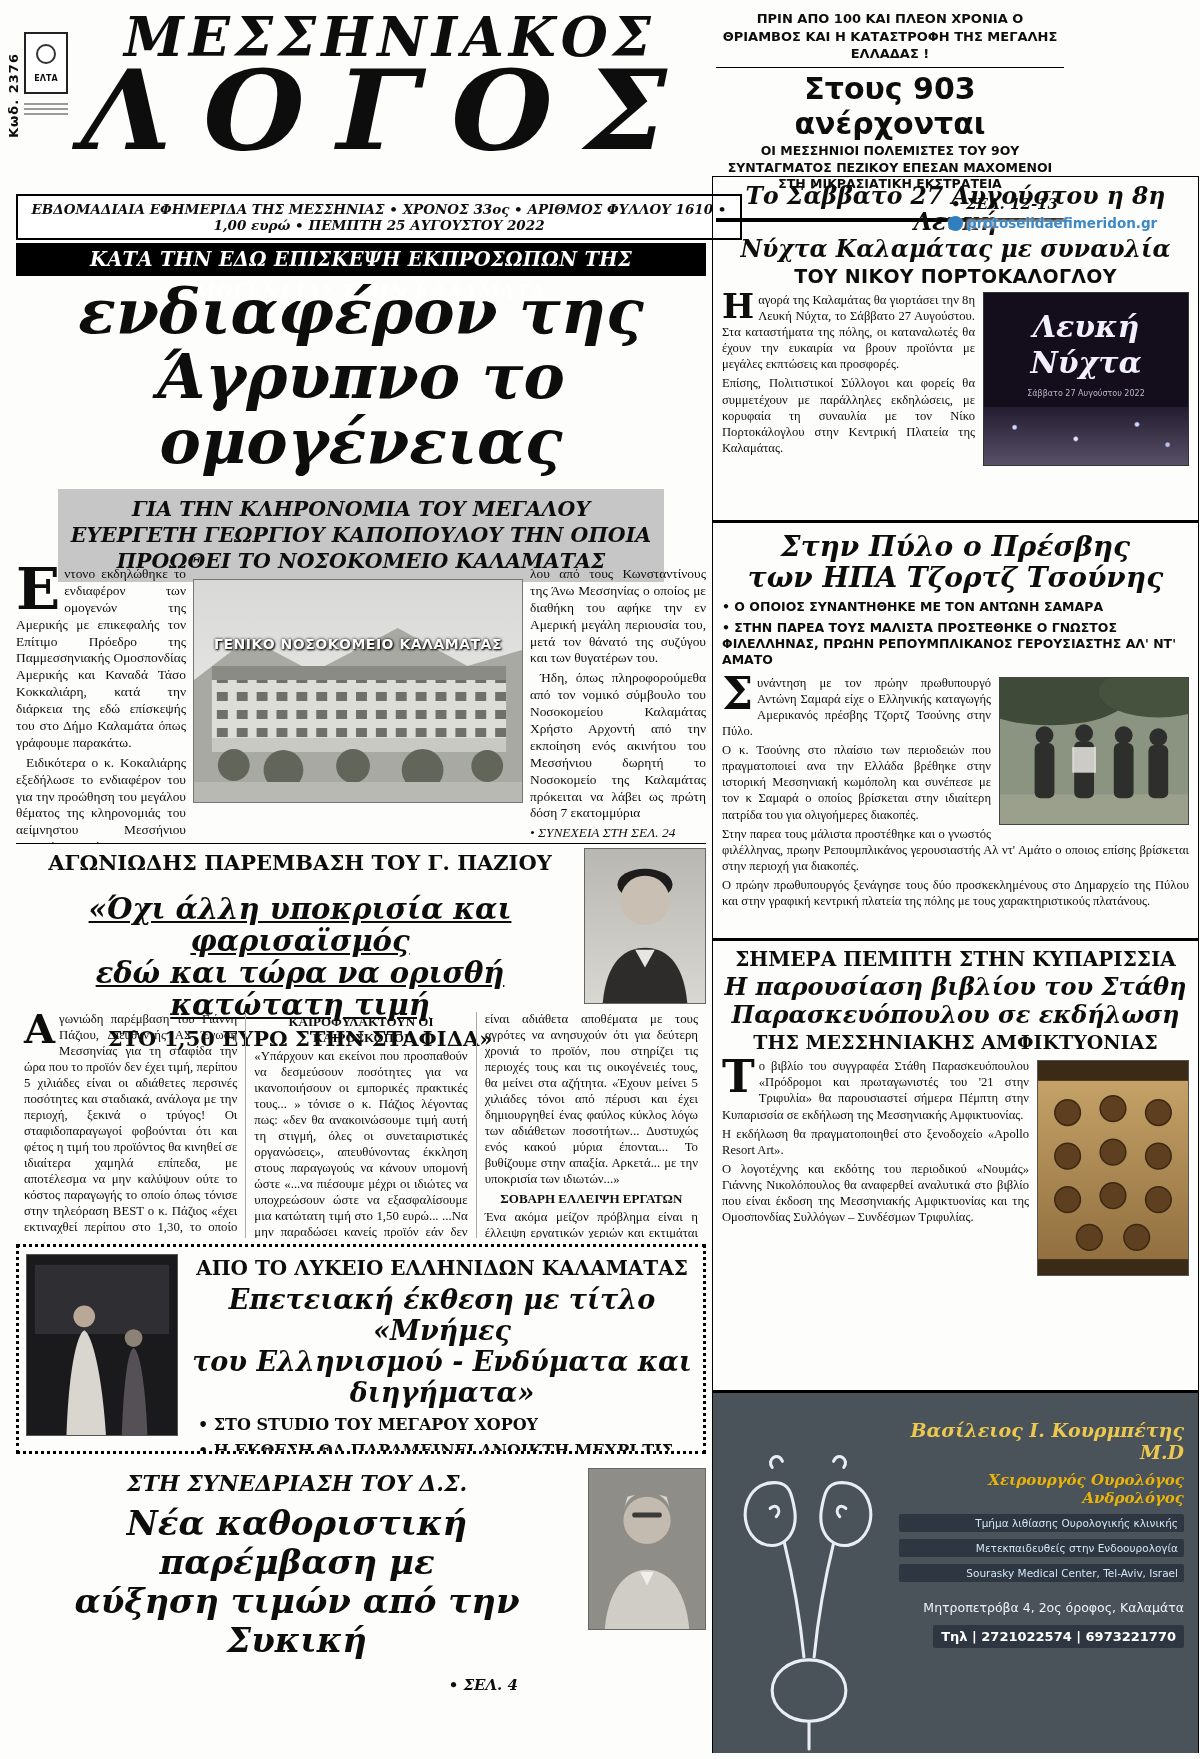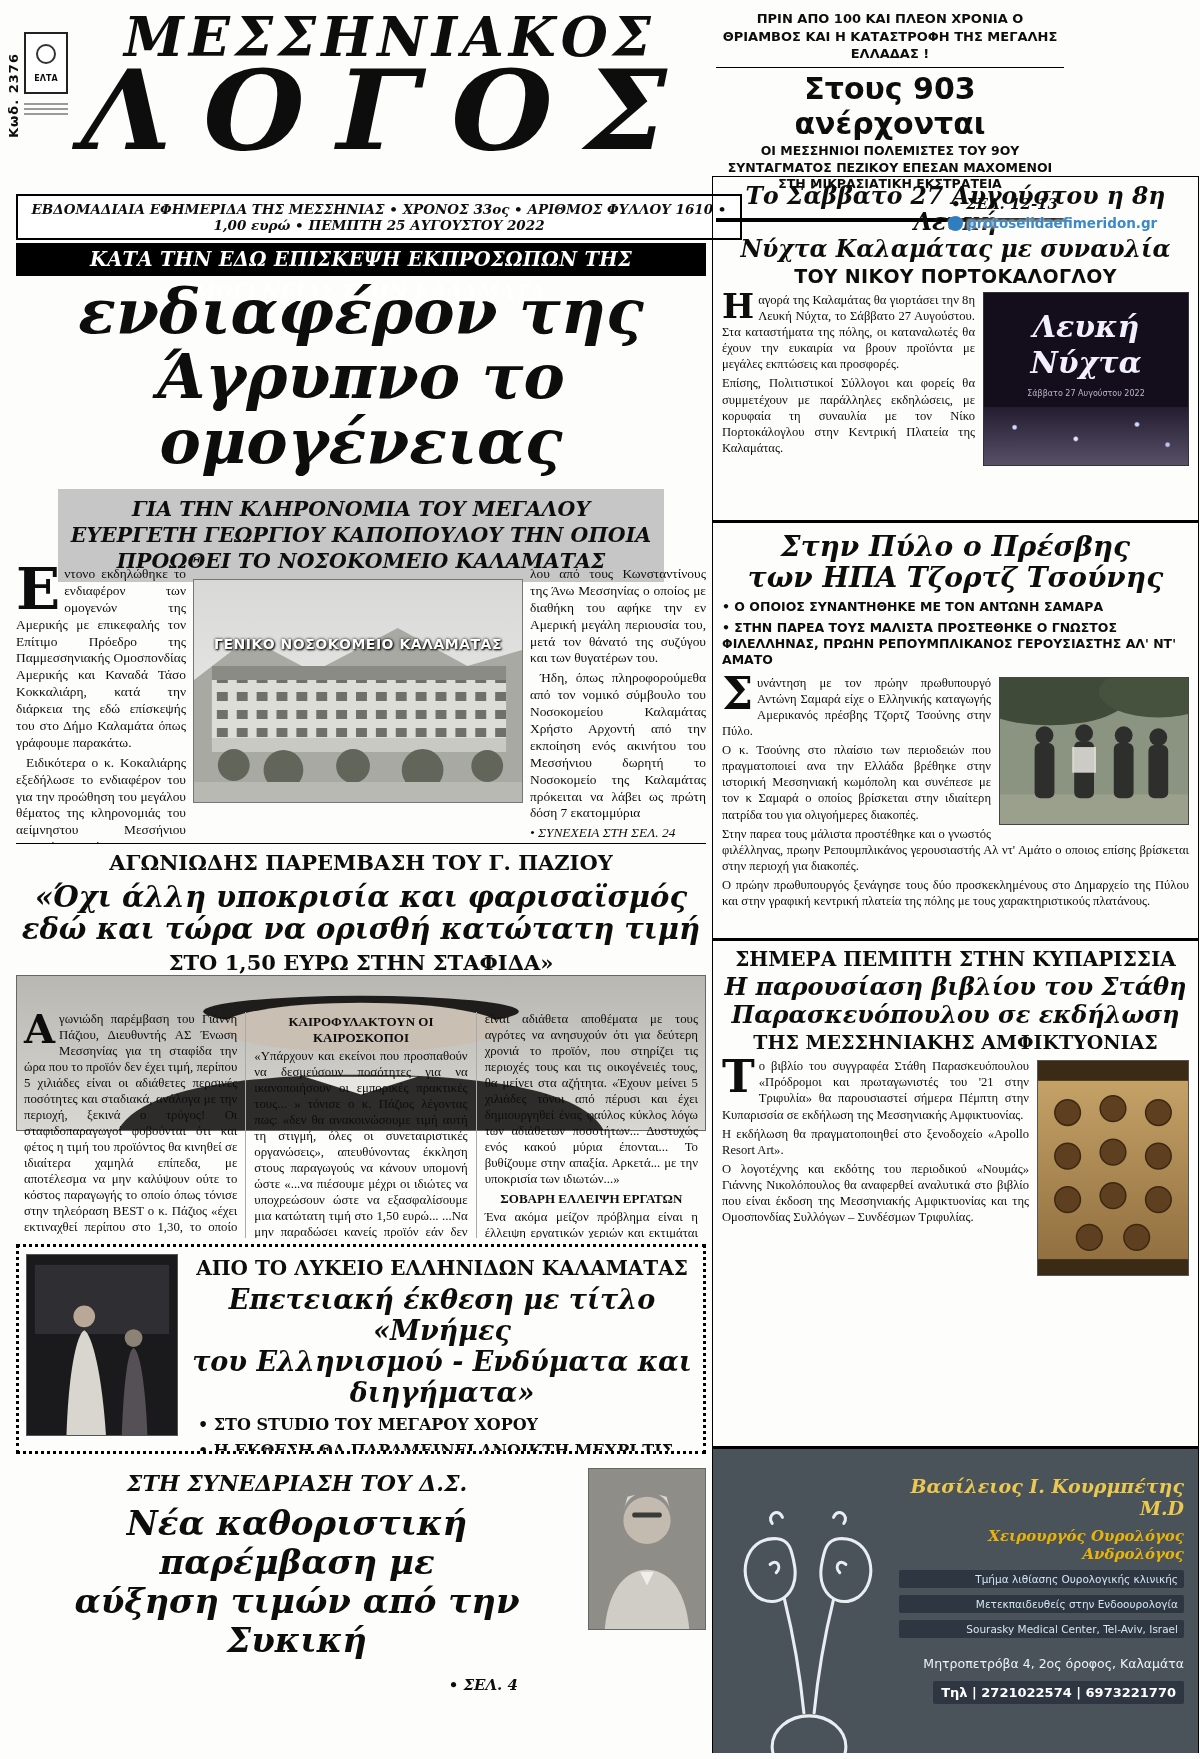--- a/index.html
+++ b/index.html
@@ -60,24 +60,24 @@
   .continue{font-weight:normal;font-style:italic;text-align:left;margin-top:2px;}
   .dropcap{float:left;font-family:"DejaVu Serif",serif;font-weight:bold;padding-right:4px;}
   .dc-lead{font-size:58px;line-height:46px;}
   .dc-mid{font-size:40px;line-height:33px;}
   .dc-sm{font-size:34px;line-height:28px;}
   .dc-py{font-size:44px;line-height:37px;}
 
   .hdiv{position:absolute;left:16px;top:843px;width:690px;border-top:1px solid #000;}
 
   
-  .pz-row{position:absolute;left:16px;top:848px;width:690px;height:160px;display:flex;flex-direction:column;}
+  .pz-row{position:absolute;left:16px;top:848px;width:690px;height:160px;display:flex;}
   .pz-left{flex:1;text-align:center;}
   .pz-kicker{font:bold 21px "DejaVu Serif",serif;margin-top:2px;}
-  .pz-head{font:bold italic 29px/1.1 "DejaVu Serif",serif;margin-top:7px;}
+  .pz-head{font:bold italic 29px/1.1 "DejaVu Serif",serif;margin-top:19px;text-decoration:underline;}
   .pz-sub{font:bold 21px "DejaVu Serif",serif;margin-top:4px;}
   .pz-photo{flex:0 0 122px;height:156px;border:1px solid #666;background:#cfcdc8;}
   .pz-photo svg{display:block;width:100%;height:100%;}
   .pz-body{position:absolute;left:16px;top:1012px;width:690px;height:226px;display:flex;gap:0;
       font:12.8px/1.25 "Liberation Serif",serif;overflow:hidden;}
   .pz-col{flex:1;text-align:justify;padding:0 8px;}
   .pz-col + .pz-col{border-left:1px solid #aaa;}
   .pz-col p{margin:0 0 3px;}
   .pz-colsub{font:bold 13px "Liberation Serif",serif;text-align:center;margin:2px 0 3px;}
 
@@ -124,21 +124,21 @@
   .poster-sub{position:absolute;left:0;top:96px;width:100%;text-align:center;color:#bdb6cc;
      font:8px "DejaVu Sans",sans-serif;}
 
   .pylos{height:418px;}
   .py-head{font:bold italic 28px/1.12 "DejaVu Serif",serif;text-align:center;margin-top:2px;}
   .py-bullet{font:bold 12.5px/1.3 "DejaVu Sans",sans-serif;text-align:left;margin:5px 0 0;}
   .py-photo{float:right;width:190px;height:148px;margin:2px 0 4px 8px;border:1px solid #444;background:#7d866f;}
   .py-photo svg{display:block;width:100%;height:100%;}
   .py-bodywrap{margin-top:6px;}
 
-  .kypa{height:508px;}
+  .kypa{height:452px;}
   .ky-kicker{font:bold 20px "DejaVu Serif",serif;text-align:center;}
   .ky-head{font:bold italic 24px/1.15 "DejaVu Serif",serif;text-align:center;margin-top:2px;}
   .ky-sub{font:bold 19px "DejaVu Serif",serif;text-align:center;margin:3px 0 5px;}
   .ky-photo{float:right;width:152px;height:216px;margin:2px 0 4px 8px;border:1px solid #555;background:#b08f5c;}
   .ky-photo svg{display:block;width:100%;height:100%;}
 
   .ad{height:415px;border-bottom:none;padding:0;background:#4a535a;display:flex;}
   .ad-art{flex:0 0 182px;padding:10px 0 10px 8px;}
   .ad-art svg{display:block;width:100%;height:100%;}
   .ad-text{flex:1;padding:26px 14px 12px 4px;text-align:right;}

